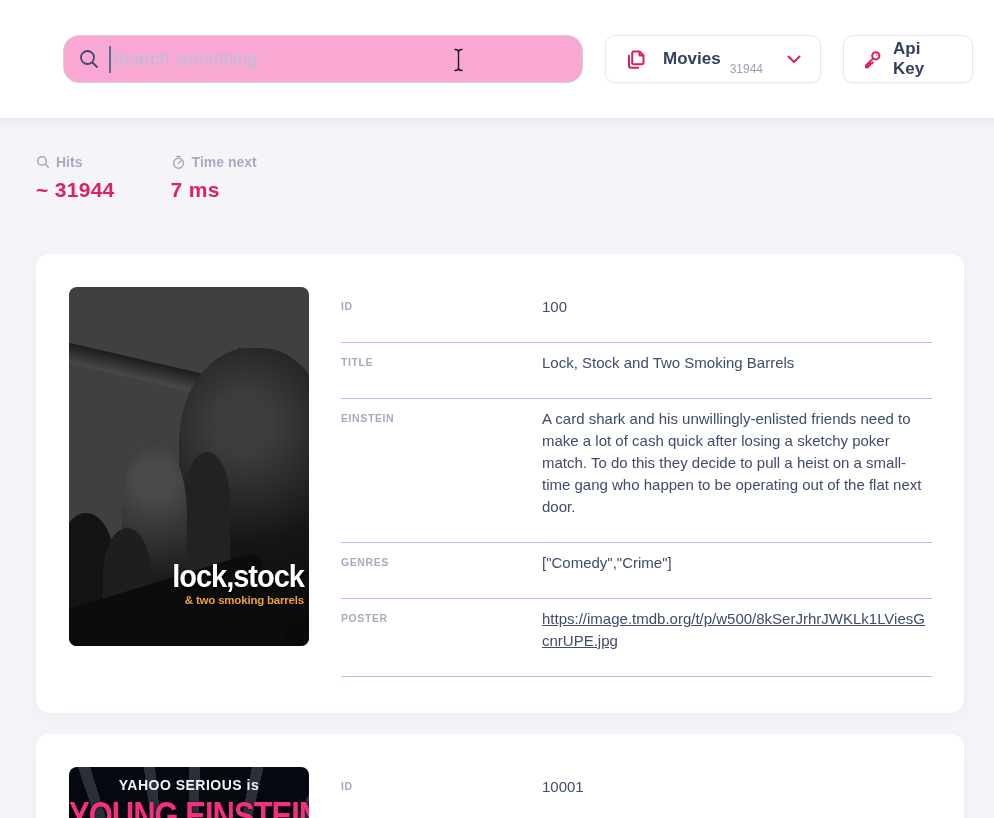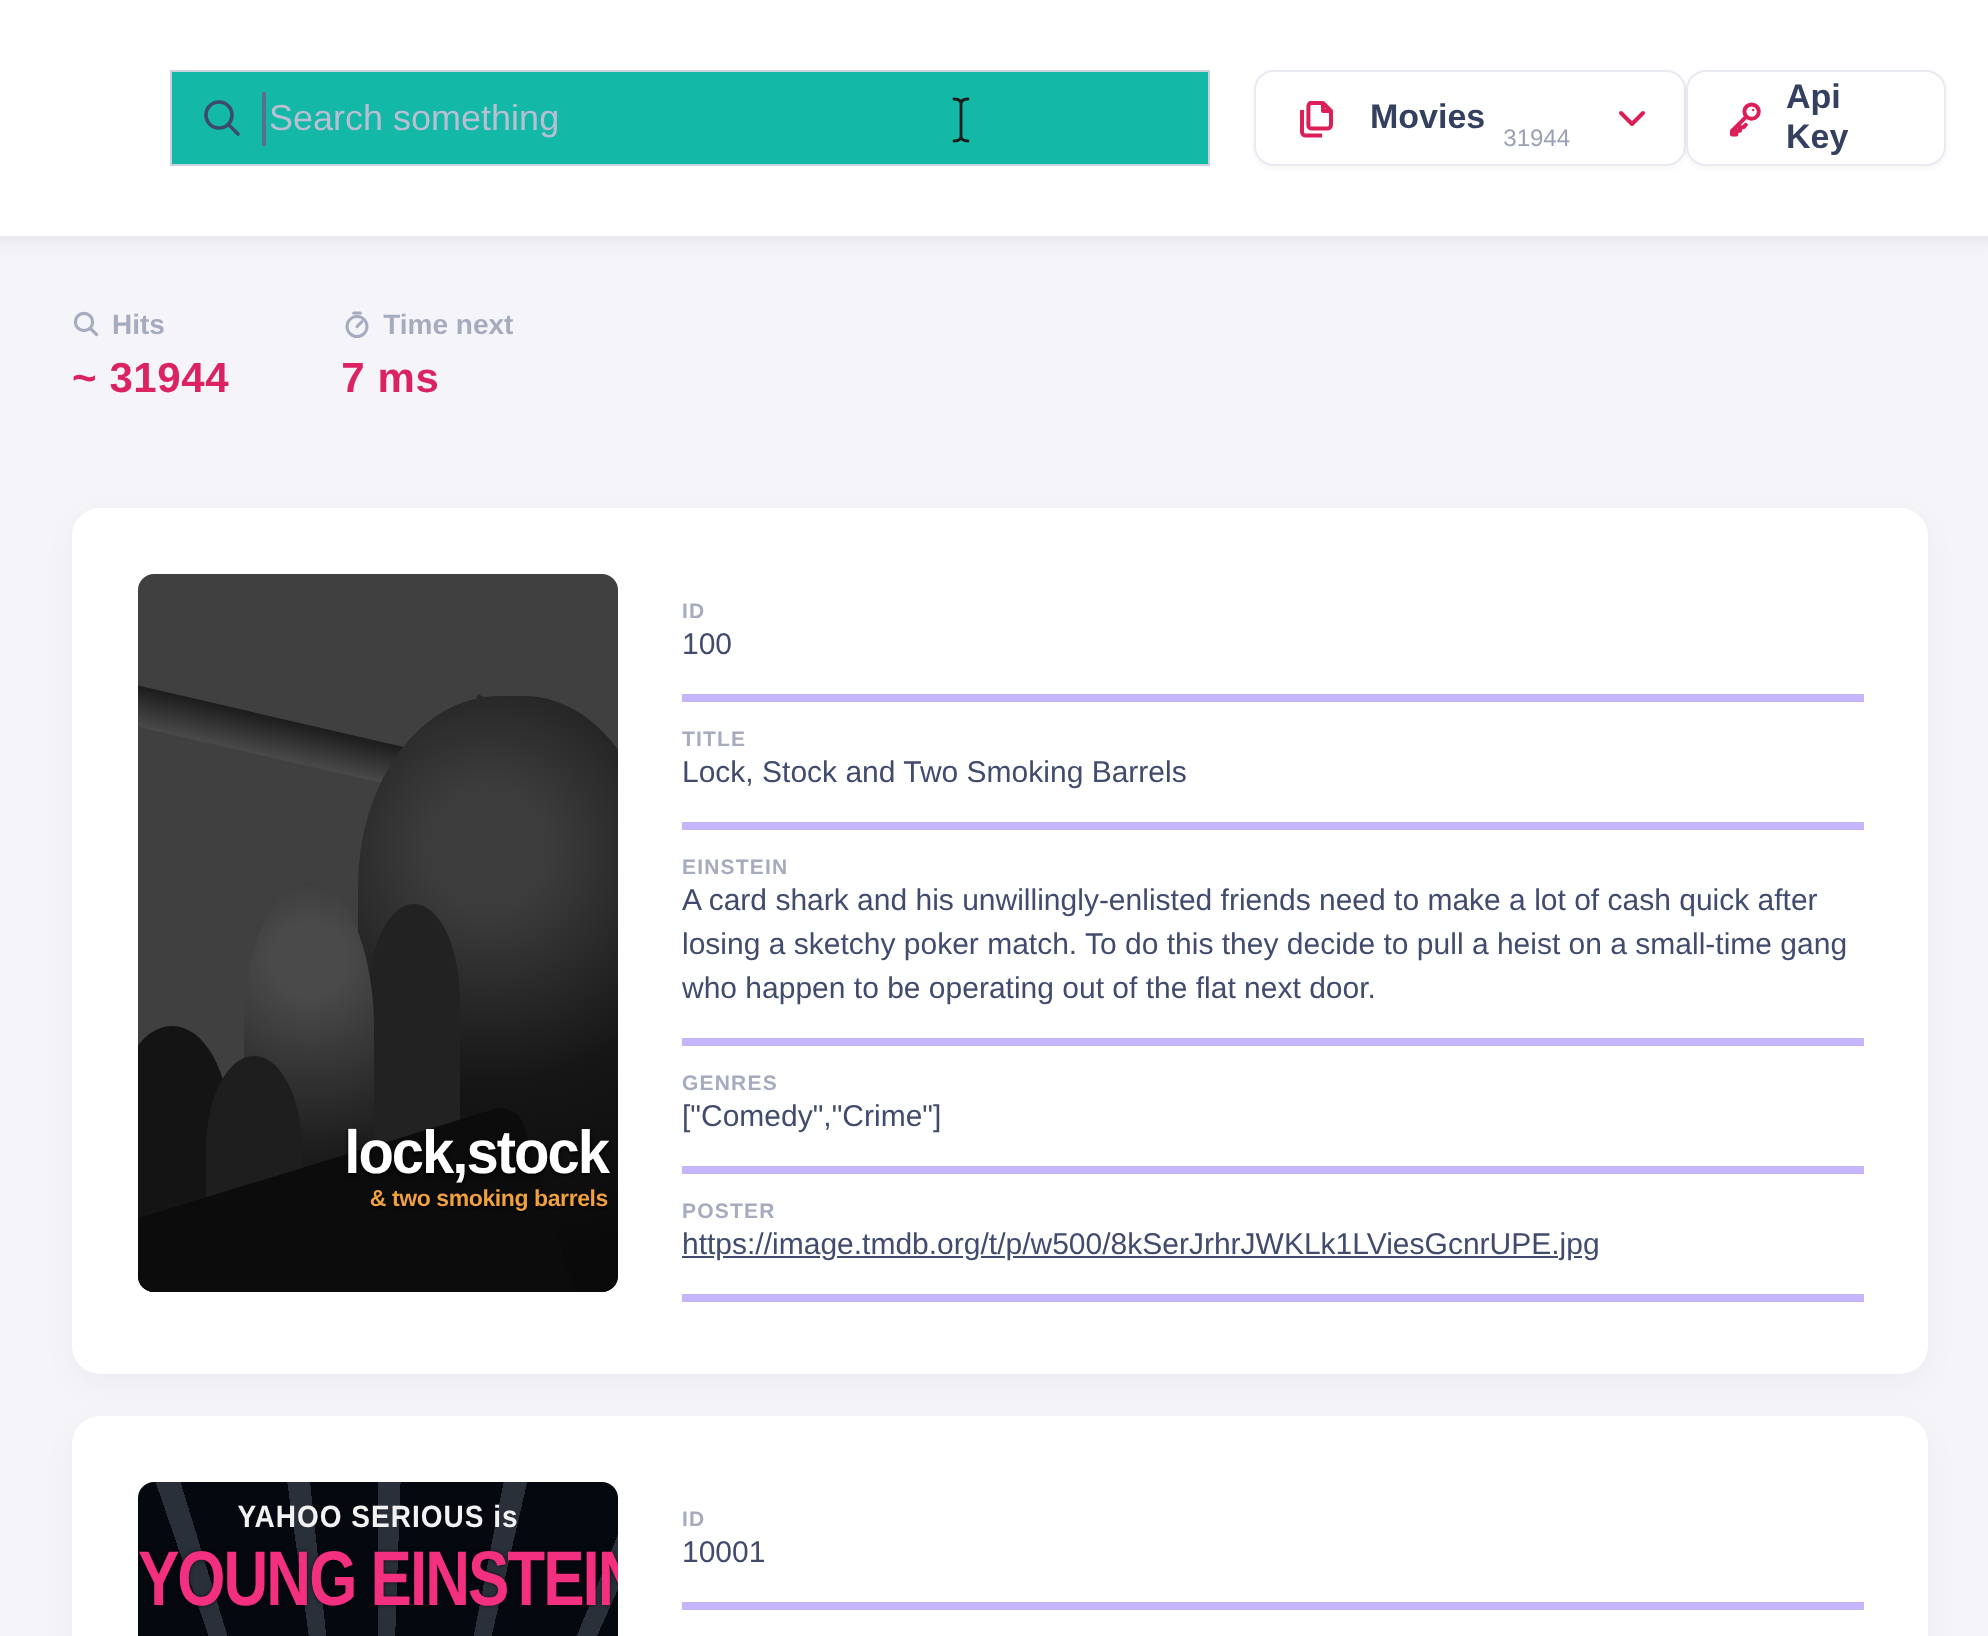--- a/index.html
+++ b/index.html
@@ -17,25 +17,24 @@
     display:flex; align-items:center;
     padding:0 21px 0 63px;
     position:relative; z-index:2;
   }
   header::after {
     content:''; position:absolute; left:0; right:0; top:100%; height:10px;
     background:linear-gradient(rgba(45,45,80,.06), rgba(45,45,80,0));
     pointer-events:none;
   }
   .searchbox {
-    width:520px; height:48px; background:#14b8a6;
-    border:1.5px solid #ccd1e0; border-radius:0;
+    width:520px; height:48px; background:#f9a8d4;
+    border:1.5px solid #ccd1e0; border-radius:16px;
     display:flex; align-items:center; padding:0 14px;
     position:relative;
-    margin-left:22px;
   }
   .searchbox .sicon { display:flex; margin-right:9px; }
   .caret { width:1.5px; height:27px; background:#5d6d8e; margin-right:2px; flex:none; }
   .searchbox input {
     border:none; outline:none; background:transparent; flex:1;
     font-family:"Liberation Sans", sans-serif;
     font-size:18px; color:#3f4a6e; padding:0;
   }
   .searchbox input::placeholder { color:#b9bfd3; }
   .ibeam { position:absolute; left:388px; top:11px; pointer-events:none; }
@@ -65,21 +64,21 @@
     width:928px; background:#fff; border-radius:14px;
     box-shadow:0 5px 16px rgba(40,40,90,.05);
     padding:33px 32px 36px 33px;
     display:flex; margin-bottom:21px;
   }
   .poster {
     width:240px; height:359px; flex:none;
     border-radius:8px; overflow:hidden; position:relative;
   }
   .fields { flex:1; margin-left:32px; min-width:0; }
-  .field-row { display:flex; padding:9px 0 13px; border-bottom:4px solid #c4b5fd;flex-direction:column; }
+  .field-row { display:flex; padding:9px 0 24px; border-bottom:1px solid #c4b5fd; }
   .field-label {
     width:201px; flex:none; padding-top:4px;
     font-size:10.5px; font-weight:bold; letter-spacing:.6px; color:#a6abbf;
   }
   .field-value {
     flex:1; min-width:0; font-size:15px; line-height:22px; color:#404b6e;
     overflow-wrap:break-word;
   }
   a.field-value { color:#404b6e; text-decoration:underline; word-break:break-all; cursor:pointer; }
 

